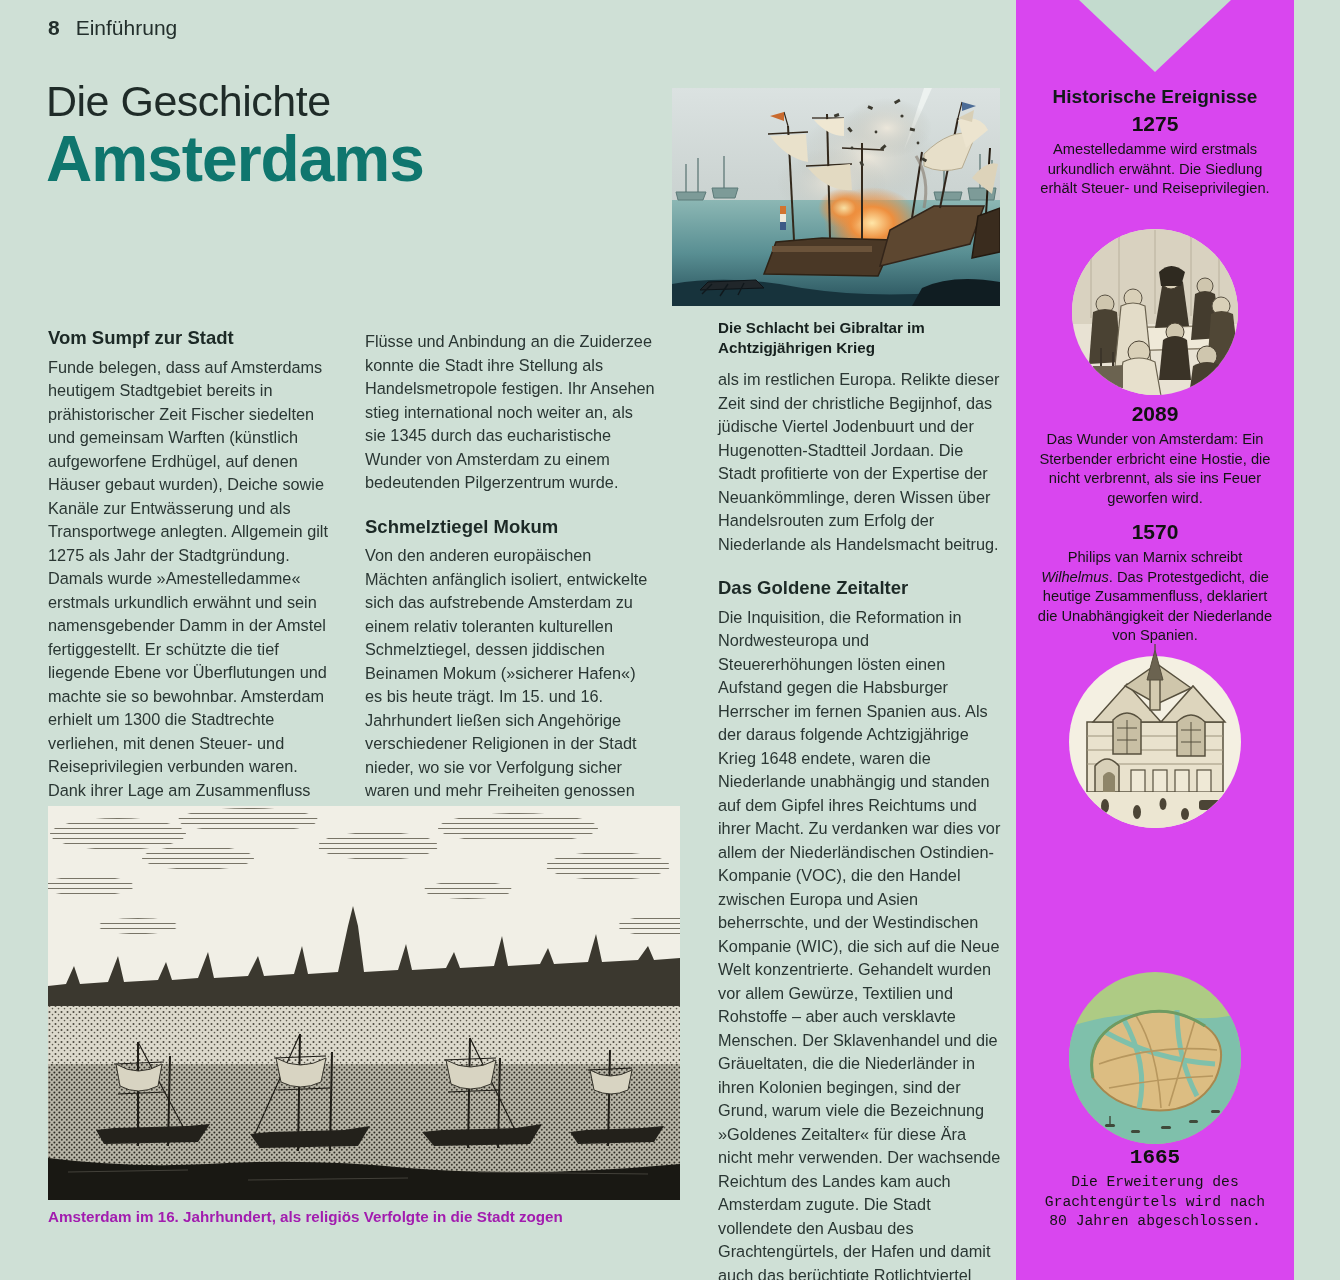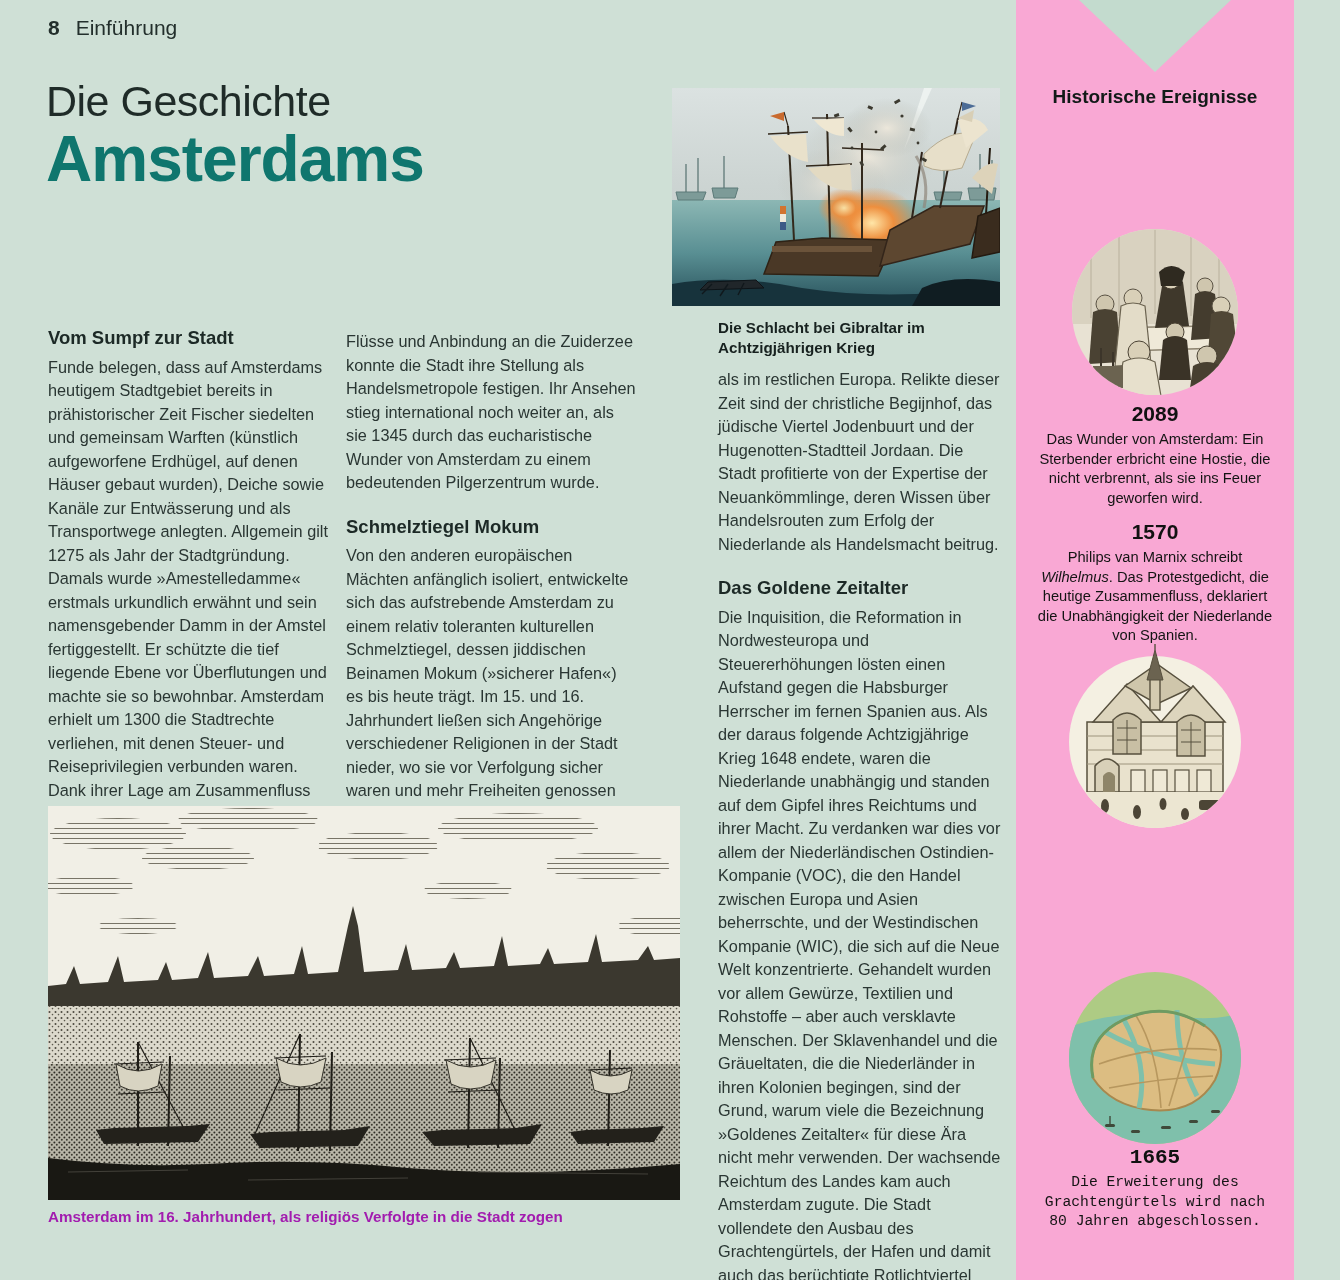--- a/index.html
+++ b/index.html
@@ -18,34 +18,34 @@
 
   
   .intro{position:absolute;left:48px;top:211px;width:594px;font-size:19.6px;line-height:25.3px;font-weight:700;color:#24302d;margin:0;}
 
   
   .col{position:absolute;font-size:16.3px;line-height:23.5px;color:#2a3633;}
   .col p{margin:0;}
   .col h3{font-size:18.5px;font-weight:800;color:#1c2926;margin:0 0 6px 0;}
   .col h3.mid{margin-top:20px;}
   .col1{left:48px;top:326px;width:286px;}
-  .col2{left:346px;top:330px;width:290px;}
+  .col2{left:365px;top:330px;width:290px;}
   .col3{left:718px;top:368px;width:286px;}
 
   
   figure{margin:0;padding:0;}
   .fig-battle{position:absolute;left:672px;top:88px;width:328px;}
   .fig-battle svg{display:block;width:328px;height:218px;}
   .fig-battle figcaption{margin:12px 0 0 46px;width:230px;font-size:15.2px;line-height:20px;font-weight:700;color:#17211f;}
   .fig-pan{position:absolute;left:48px;top:806px;width:632px;}
   .fig-pan svg{display:block;width:632px;height:394px;}
   .fig-pan figcaption{margin:8px 0 0 0;font-size:15.2px;font-weight:700;color:#a21caf;}
 
   
-  .sidebar{position:absolute;left:1016px;top:0;width:278px;height:1280px;background:#f9a8d4;}
+  .sidebar{position:absolute;left:1016px;top:0;width:278px;height:1280px;background:#d946ef;}
   .notch{position:absolute;left:63px;top:0;width:0;height:0;border-left:76px solid transparent;border-right:76px solid transparent;border-top:72px solid #c3dbce;}
   .sb-heading{position:absolute;left:0;top:86px;width:100%;text-align:center;font-size:19px;font-weight:800;color:#121a18;margin:0;}
   .event{position:absolute;left:19px;width:240px;text-align:center;color:#141414;}
   .event .yr{font-size:21px;font-weight:800;margin:0 0 4px 0;color:#111;}
   .event .tx{font-size:14.7px;line-height:19.5px;margin:0;}
   .ev-0{top:112px;} .ev-1{top:402px;} .ev-2{top:520px;} .ev-3{top:836px;} .ev-4{top:1146px;font-family:Liberation Mono, monospace;}
   .sb-img{position:absolute;}
   .sb-img-1{left:55px;top:228px;width:168px;height:168px;}
   .sb-img-2{left:49px;top:644px;width:180px;height:186px;}
   .sb-img-3{left:49px;top:968px;width:180px;height:180px;}
@@ -280,20 +280,24 @@
           <line x1="430" y1="366" x2="600" y2="368"></line>
         </g>
     </svg>
     <figcaption>Amsterdam im 16. Jahrhundert, als religiös Verfolgte in die Stadt zogen</figcaption>
   </figure>
 
   <aside class="sidebar">
     <div class="notch"></div>
     <h2 class="sb-heading">Historische Ereignisse</h2>
 
+    <div class="event ev-0">
+      <p class="yr">1275</p>
+      <p class="tx">Amestelledamme wird erstmals urkundlich erwähnt. Die Siedlung erhält Steuer- und Reiseprivilegien.</p>
+    </div>
 
     <div class="sb-img sb-img-1">
       <svg viewBox="0 0 168 168">
         <defs>
             <clipPath id="c1">
               <circle cx="84" cy="84" r="83"></circle>
             </clipPath>
           </defs>
         <g clip-path="url(#c1)">
           <rect width="168" height="168" fill="#e8e2d3"></rect>

